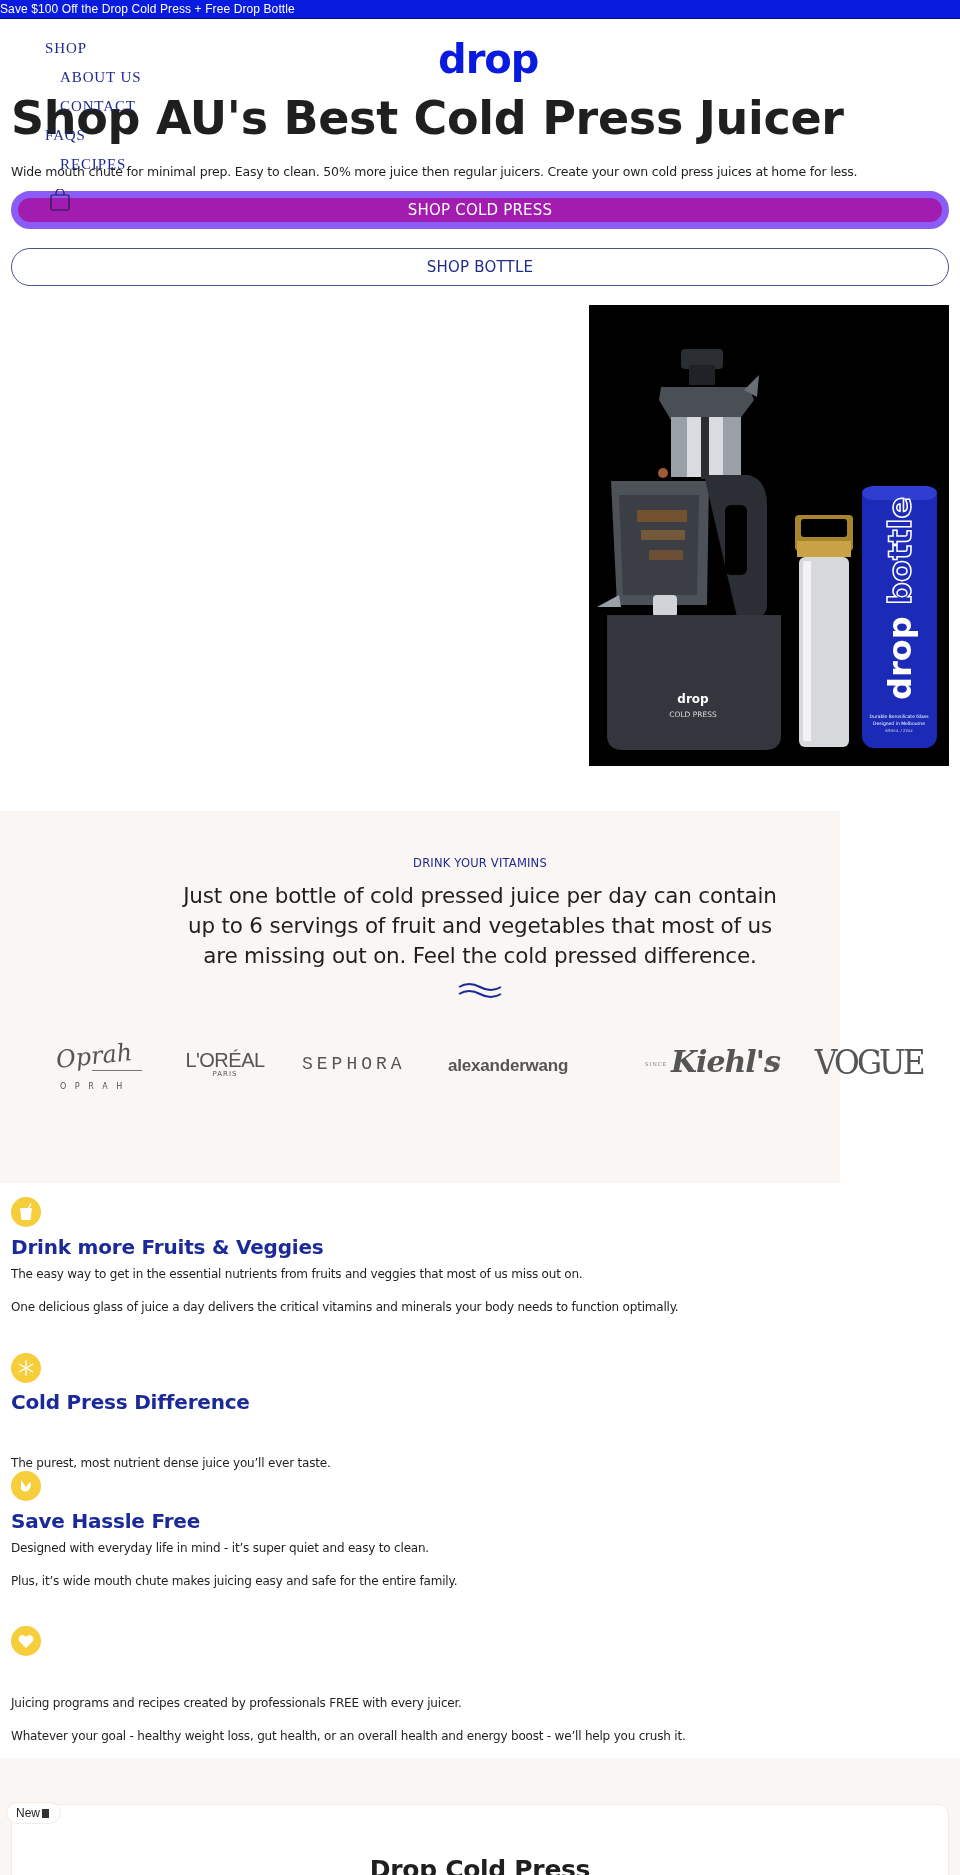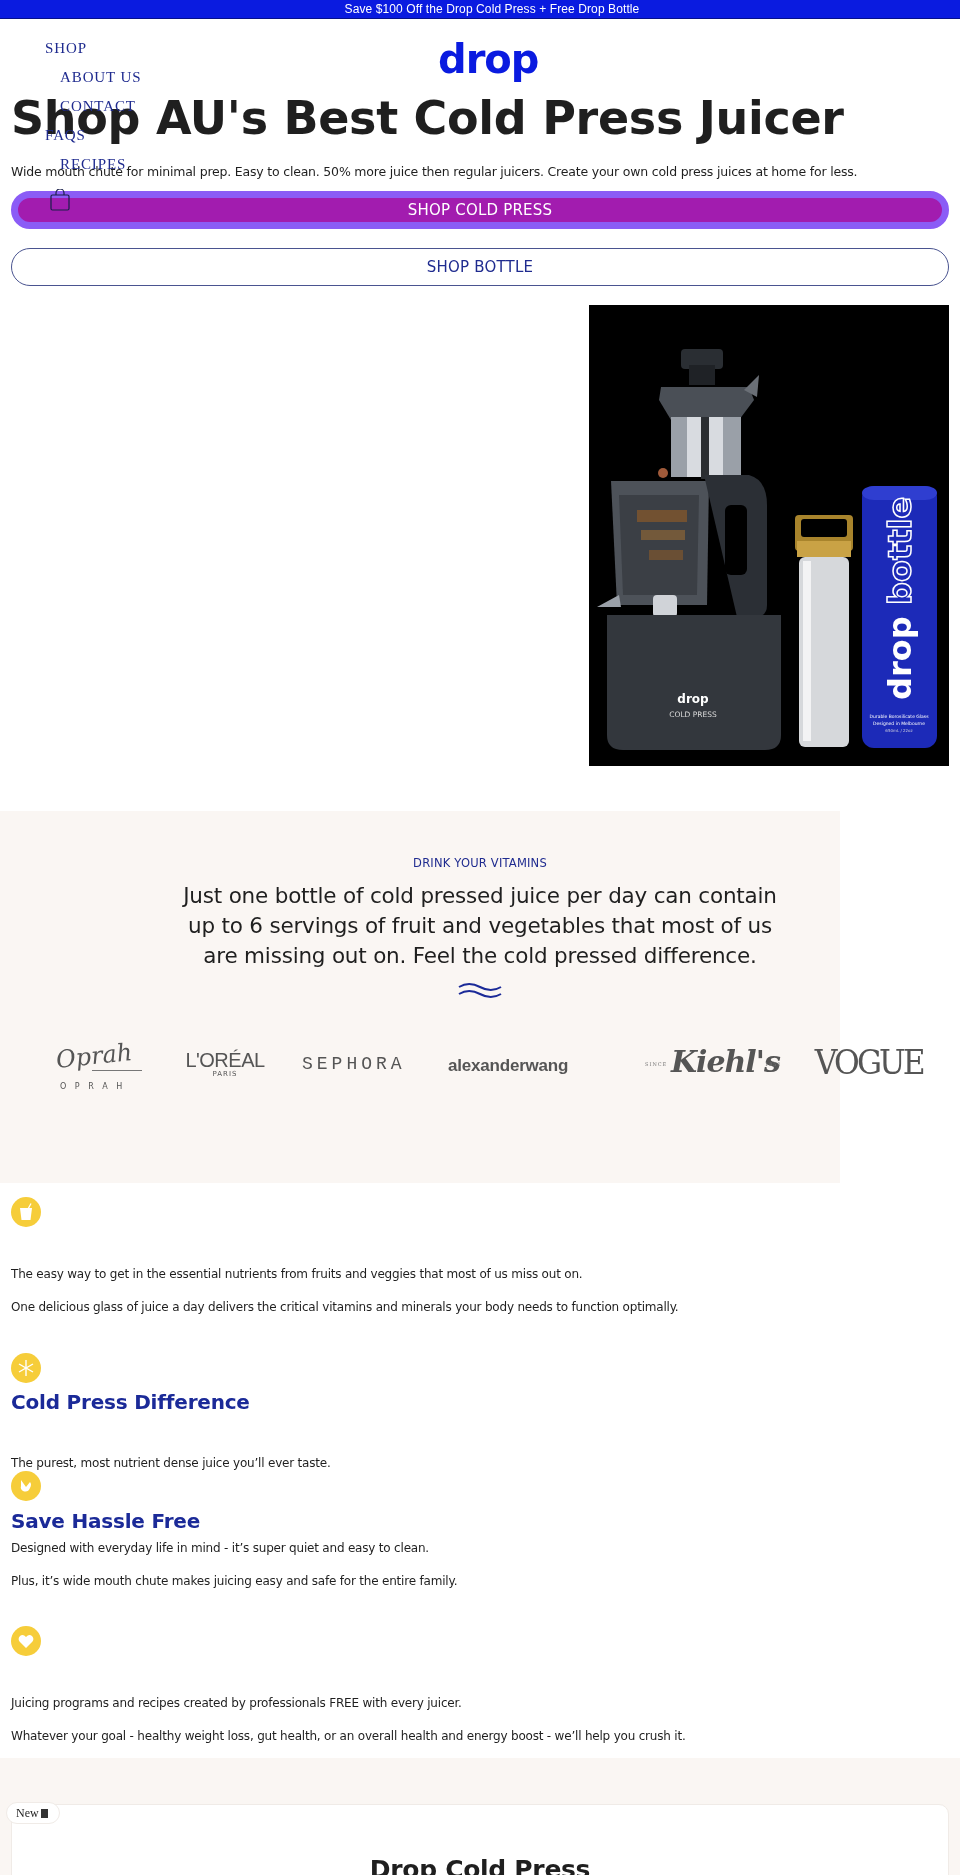--- a/index.html
+++ b/index.html
@@ -1,19 +1,19 @@
 <!DOCTYPE html>
 <html><head>
   <meta charset="utf-8">
   <style>
     * { box-sizing: border-box; margin: 0; padding: 0; }
     html, body { width: 960px; background: #ffffff; }
     body { font-family: "Liberation Sans", "DejaVu Sans", sans-serif; color: #1c1c1c; position: relative; height: 1875px; overflow: hidden; }
 
-    .announce { height: 19px; background: #0a1be0; border-bottom: 1px solid #06108a; color: #fff; font-size: 12px; text-align: center; line-height: 19px; letter-spacing: 0.1px; padding-left: 24px; }
+    .announce { height: 19px; background: #0a1be0; border-bottom: 1px solid #06108a; color: #fff; font-size: 12px; line-height: 19px; letter-spacing: 0.1px; }
 
     .header { position: relative; height: 60px; }
     .logo { position: absolute; left: 438px; top: 20px; color: #0a1be0; font-size: 40px; font-weight: 700; letter-spacing: -1px; line-height: 40px; font-family: "DejaVu Sans", sans-serif; }
 
     .nav { position: absolute; left: 0; top: 0; width: 200px; z-index: 5; }
     .nav a { position: absolute; color: #1f2b8f; font-size: 15px; letter-spacing: 0.9px; text-decoration: none; white-space: nowrap; font-family: Liberation Serif, serif; }
     .bag { position: absolute; left: 50px; top: 189px; width: 20px; height: 22px; z-index: 5; }
 
     .hero-title { position: absolute; left: 11px; top: 90px; font-size: 46px; font-weight: 700; color: #1f1f1f; letter-spacing: -0.3px; font-family: "DejaVu Sans", sans-serif; line-height: 56px; }
     .hero-sub { position: absolute; left: 11px; top: 164px; font-size: 12.5px; color: #1f1f1f; font-family: "DejaVu Sans", sans-serif; letter-spacing: -0.2px; }
@@ -31,21 +31,21 @@
     .logos { position: absolute; top: 225px; left: 0; width: 960px; height: 70px; }
     .logo-item { position: absolute; color: #555; }
 
     .feature { position: absolute; left: 11px; width: 900px; }
     .f-icon { width: 30px; height: 30px; border-radius: 50%; background: #f6cd3a; display: flex; align-items: center; justify-content: center; }
     .f-title { position: absolute; left: 0; color: #1b2a98; font-size: 20px; font-weight: 700; font-family: "DejaVu Sans", sans-serif; letter-spacing: -0.2px; white-space: nowrap; }
     .f-p { position: absolute; left: 0; font-size: 12px; color: #1f1f1f; font-family: "DejaVu Sans", sans-serif; letter-spacing: -0.2px; white-space: nowrap; }
 
     .bottom { position: absolute; left: 0; top: 1758px; width: 960px; height: 117px; background: #faf6f3; }
     .card { position: absolute; left: 11px; top: 46px; width: 938px; height: 90px; background: #fff; border: 1px solid #f0ebe7; border-radius: 10px; }
-    .badge { position: absolute; left: 6px; top: 44px; height: 22px; padding: 0 11px 8px 9px; background: #fff; border: 1px solid #f0ebe7; border-radius: 11px; font-size: 12px; line-height: 20px; color: #1f1f1f; font-family: Liberation Serif, serif; z-index: 2; }
+    .badge { position: absolute; left: 6px; top: 44px; height: 22px; padding: 0 11px 8px 9px; background: #fff; border: 1px solid #f0ebe7; border-radius: 11px; font-size: 12px; line-height: 20px; color: #1f1f1f; font-family: Liberation Sans, sans-serif; z-index: 2; }
     .badge .box { display: inline-block; width: 7px; height: 9px; background: #333; vertical-align: -1px; margin-left: 2px; }
     .card-title { position: absolute; top: 97px; width: 960px; text-align: center; font-size: 25px; color: #1f1f1f; font-family: "DejaVu Sans", sans-serif; letter-spacing: -0.3px; }
   </style>
 </head>
 <body>
 
 <div class="announce">
   <span>Save $100 Off the Drop Cold Press + Free Drop Bottle</span>
 </div>
 
@@ -155,20 +155,21 @@
   </div>
 </section>
 
 <div class="feature" style="top:1197px;">
   <div class="f-icon">
     <svg width="16" height="18" viewBox="0 0 16 18">
         <path d="M2 5 L14 5 L12.5 17 L3.5 17 Z" fill="#fff"></path>
         <path d="M10 6 L13 0.5" stroke="#fff" stroke-width="1.3"></path>
       </svg>
   </div>
+  <h3 class="f-title" style="top:38px;">Drink more Fruits &amp; Veggies</h3>
   <p class="f-p" style="top:70px;">The easy way to get in the essential nutrients from fruits and veggies that most of us miss out on.</p>
   <p class="f-p" style="top:103px;">One delicious glass of juice a day delivers the critical vitamins and minerals your body needs to function optimally.</p>
 </div>
 
 <div class="feature" style="top:1353px;">
   <div class="f-icon">
     <svg width="18" height="18" viewBox="0 0 18 18">
         <g stroke="#fff" stroke-width="1.4">
           <line x1="9" y1="1" x2="9" y2="17"></line>
           <line x1="2" y1="5" x2="16" y2="13"></line>

